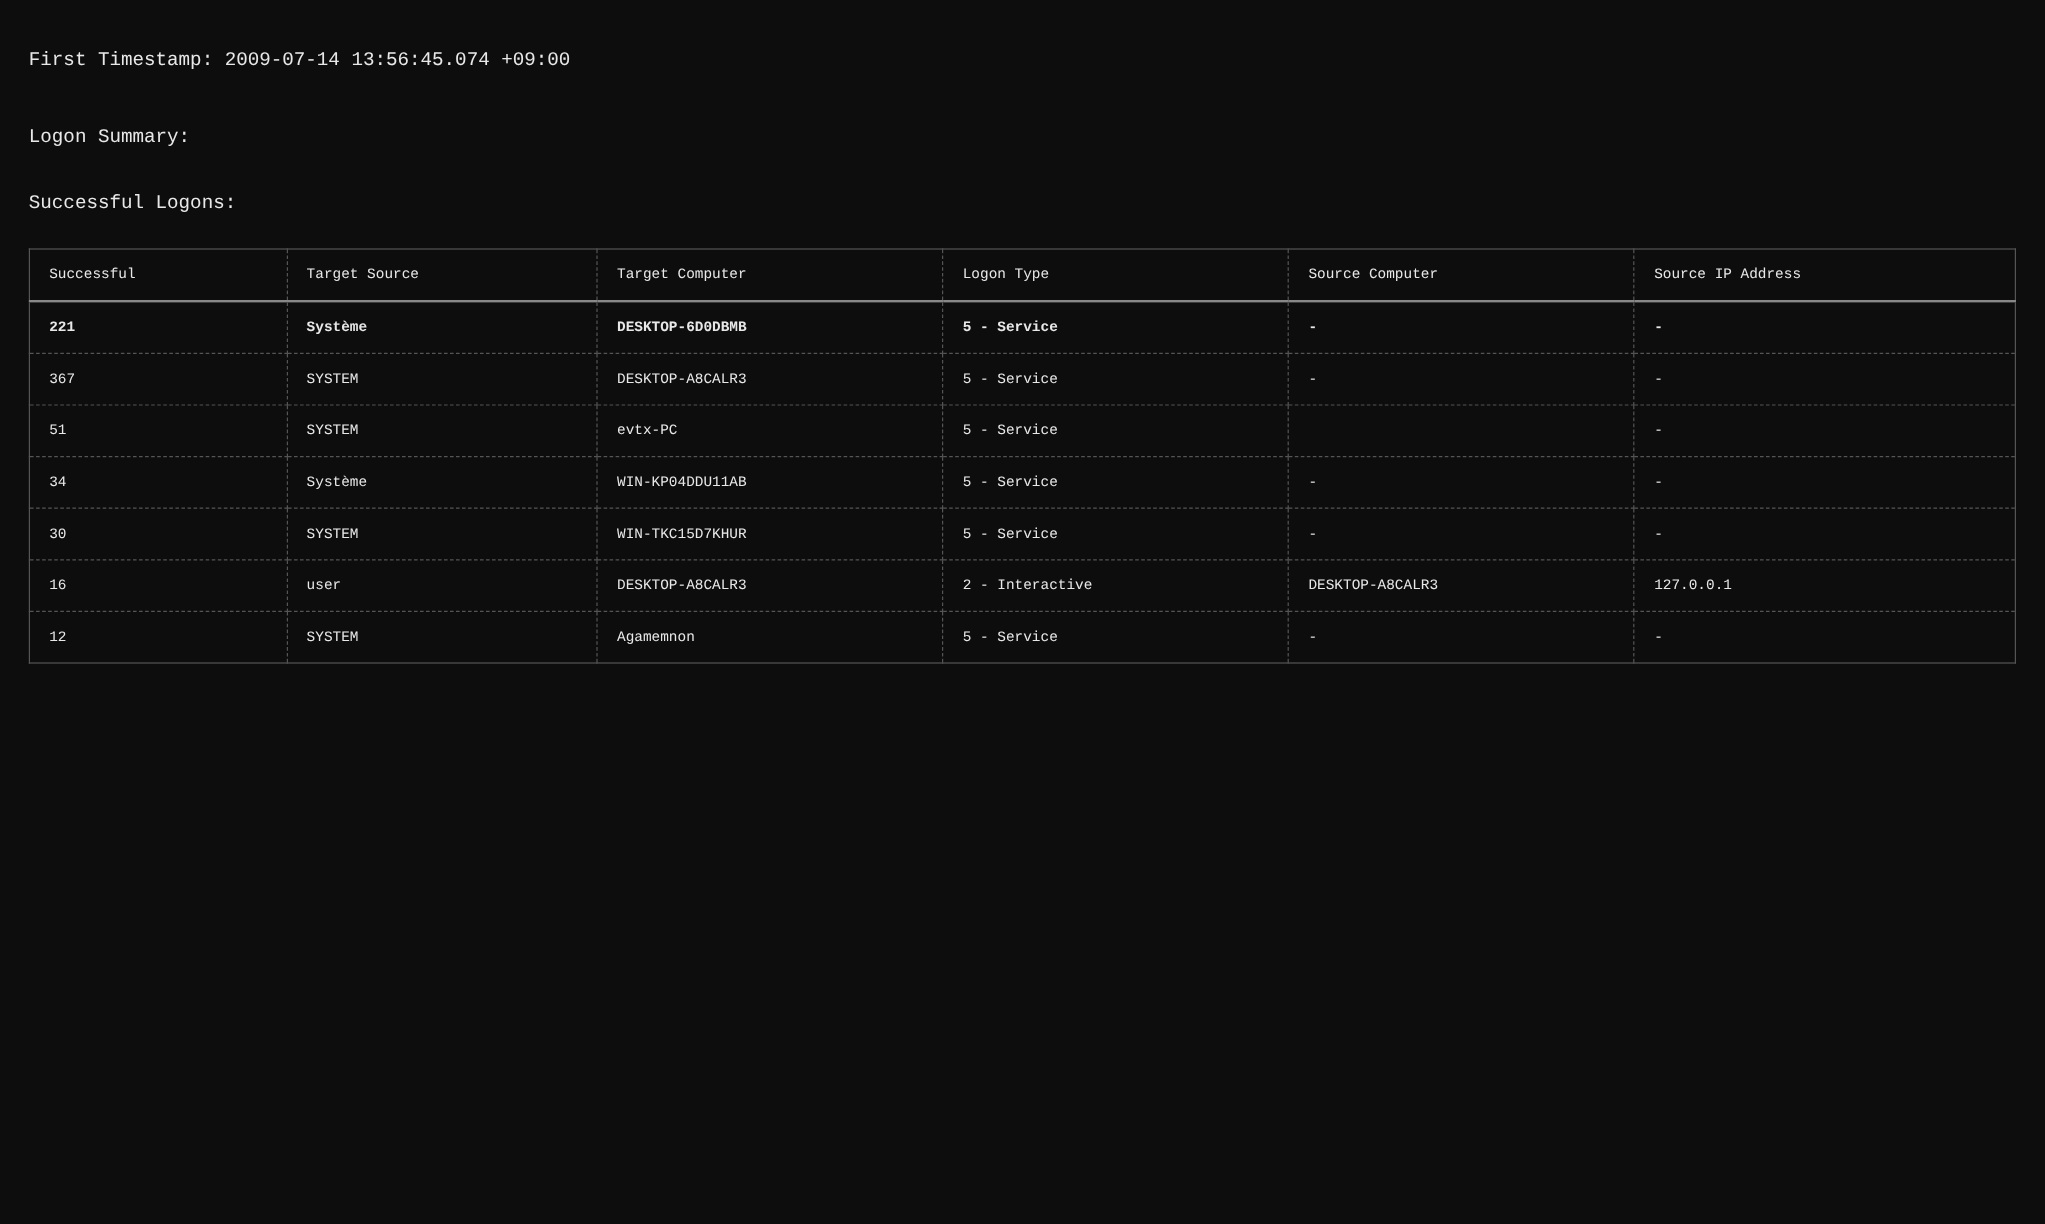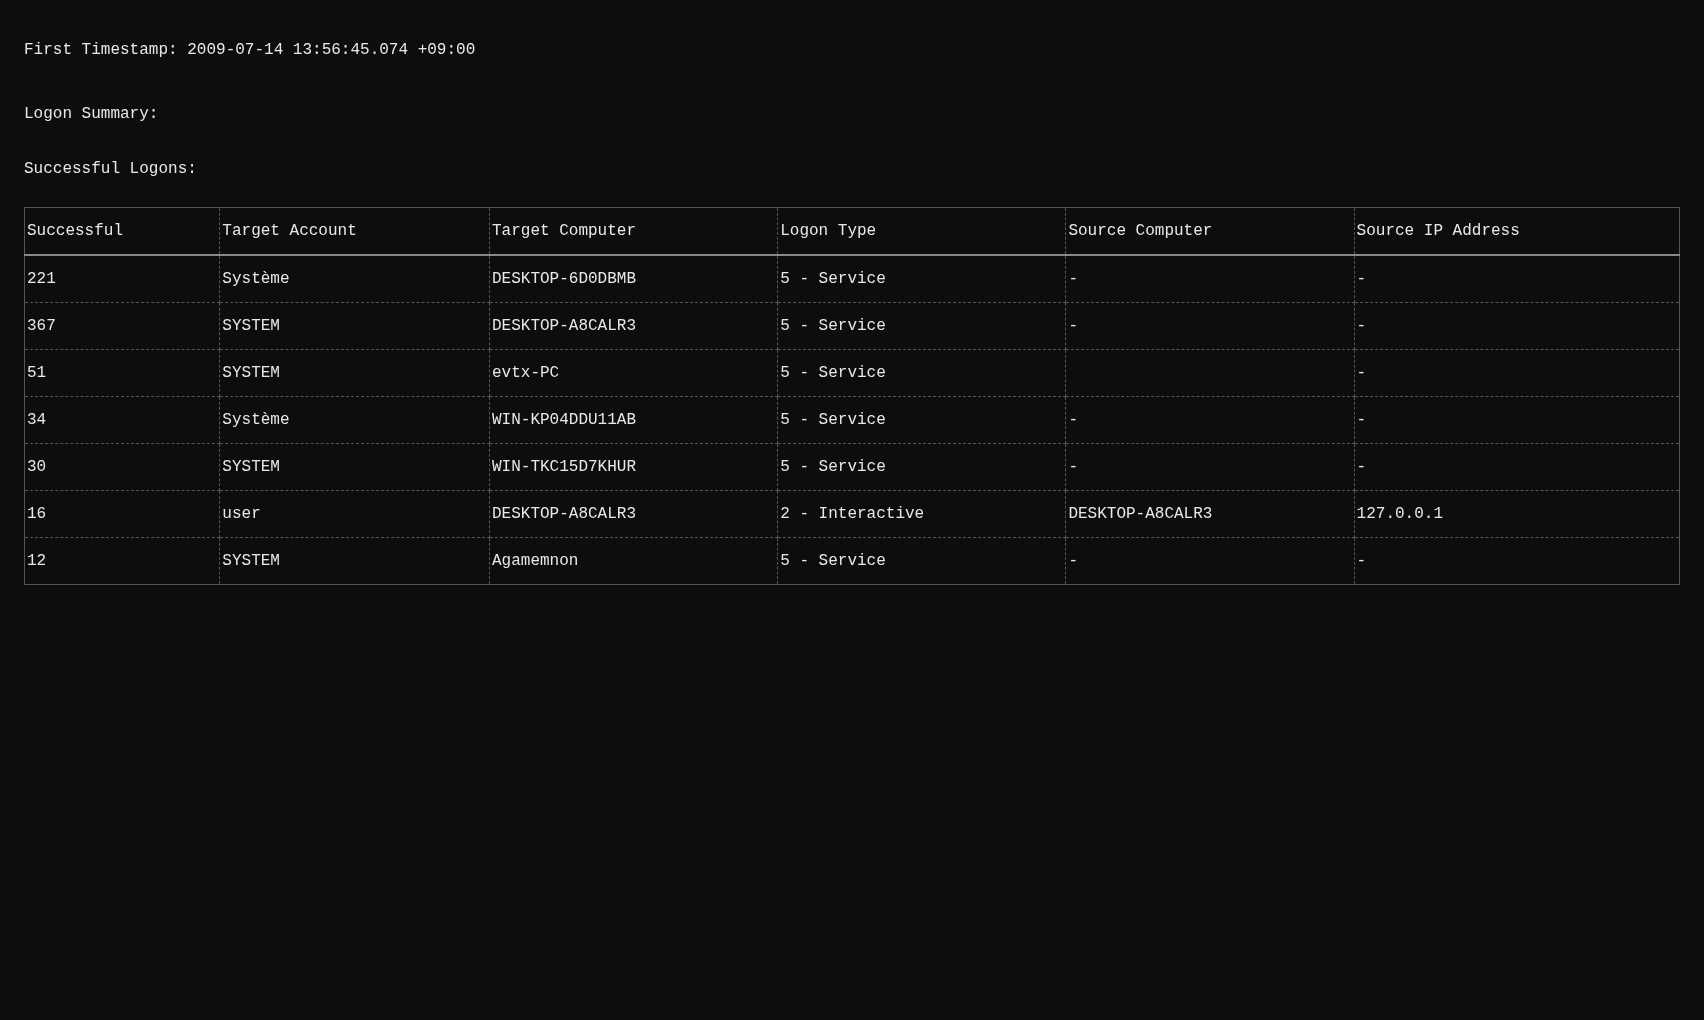--- a/index.html
+++ b/index.html
@@ -34,61 +34,62 @@
 
     .logon-table {
       width: 100%;
       border-collapse: collapse;
       border: 1px solid #555;
     }
 
     .logon-table th,
     .logon-table td {
       border: 1px dashed #555;
-      padding: 14px 2px;
+      padding: 14px 16px;
       text-align: left;
       font-family: 'Courier New', Courier, monospace;
-      font-size: 16px;
+      font-size: 12px;
       white-space: nowrap;
     }
 
     .logon-table thead tr {
       border-bottom: 1px solid #555;
     }
 
     .logon-table th {
       font-weight: normal;
       border-bottom: 2px solid #888;
     }
 
     .logon-table tbody tr td {
       border: 1px dashed #555;
     }
 
     .logon-table tbody tr:first-child td {
       border-top: 1px solid #888;
+      font-weight: bold;
     }
   </style>
 </head>
 <body>
 
 <div class="summary-section">
   <br>
   <div class="summary-line">First Timestamp: 2009-07-14 13:56:45.074 +09:00</div>
   <br>
   <div class="summary-line section-header">Logon Summary:</div>
   <br>
   <div class="summary-line">Successful Logons:</div>
 </div>
 
 <table class="logon-table">
   <thead>
     <tr>
     <th>Successful</th>
-        <th>Target Account</th>
+        <th>Target Source</th>
         <th>Target Computer</th>
         <th>Logon Type</th>
         <th>Source Computer</th>
         <th>Source IP Address</th>
       </tr>
   </thead>
   <tbody>
   <tr>
         <td>221</td>
         <td>Système</td>

